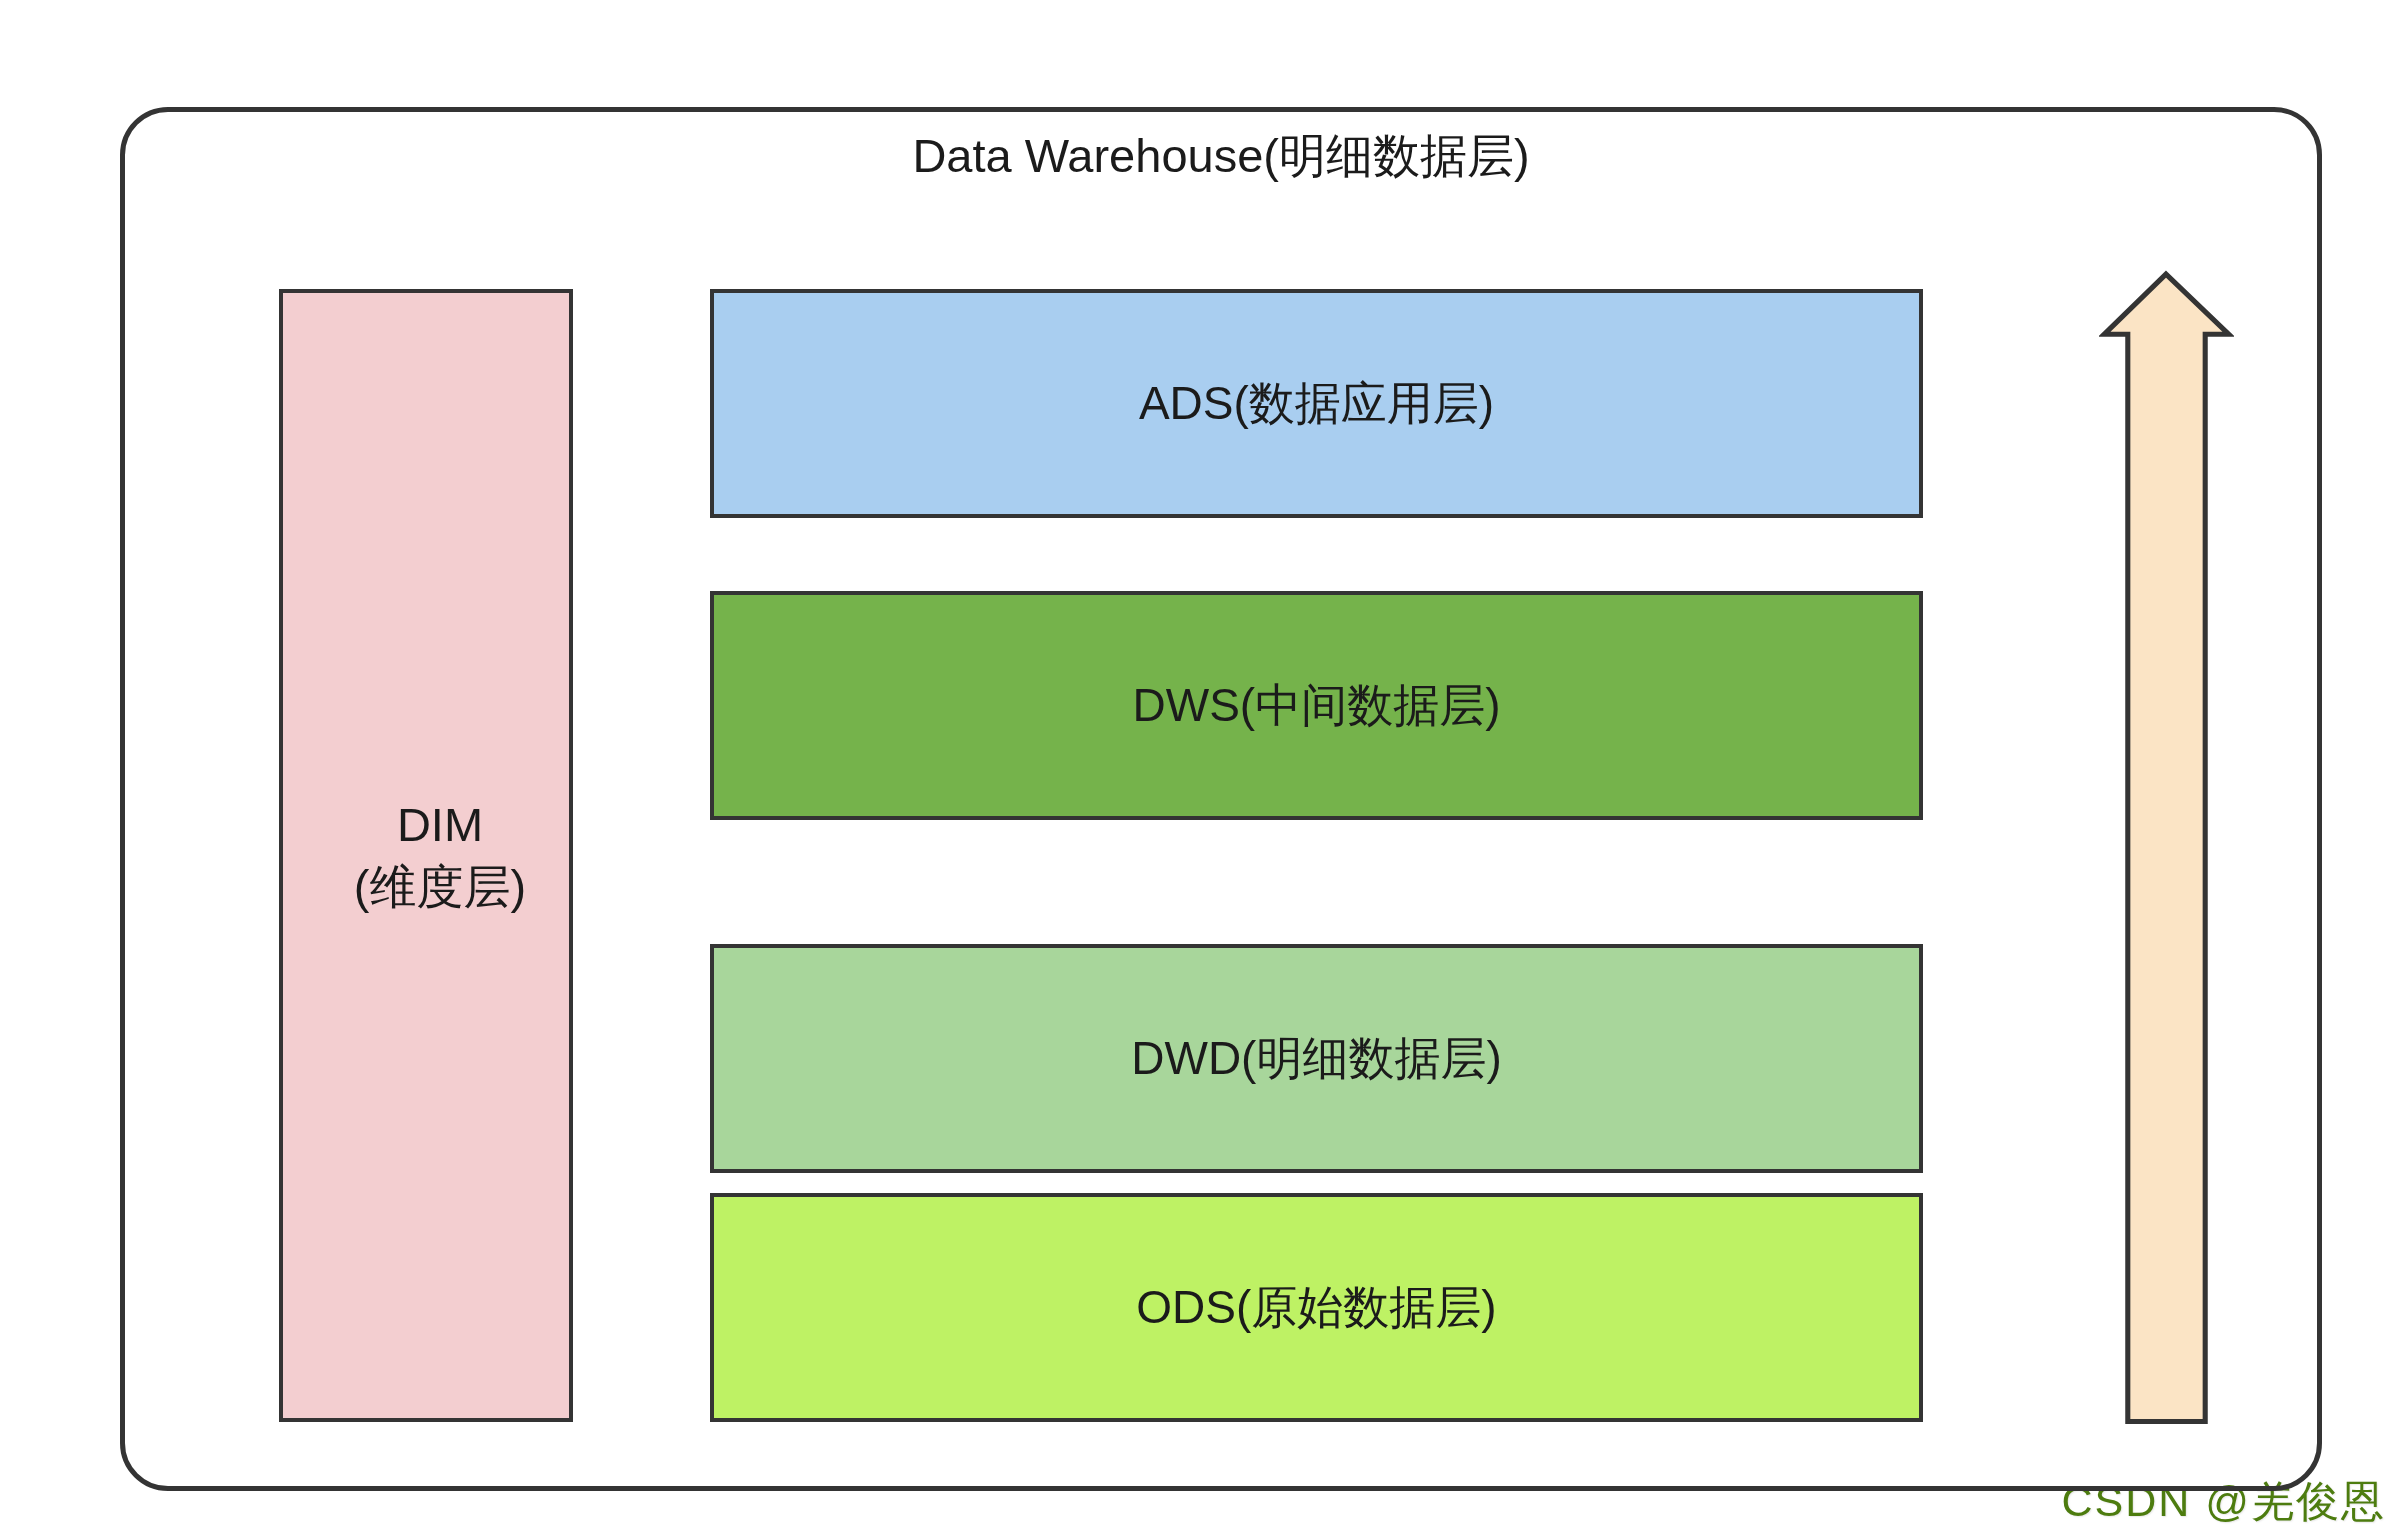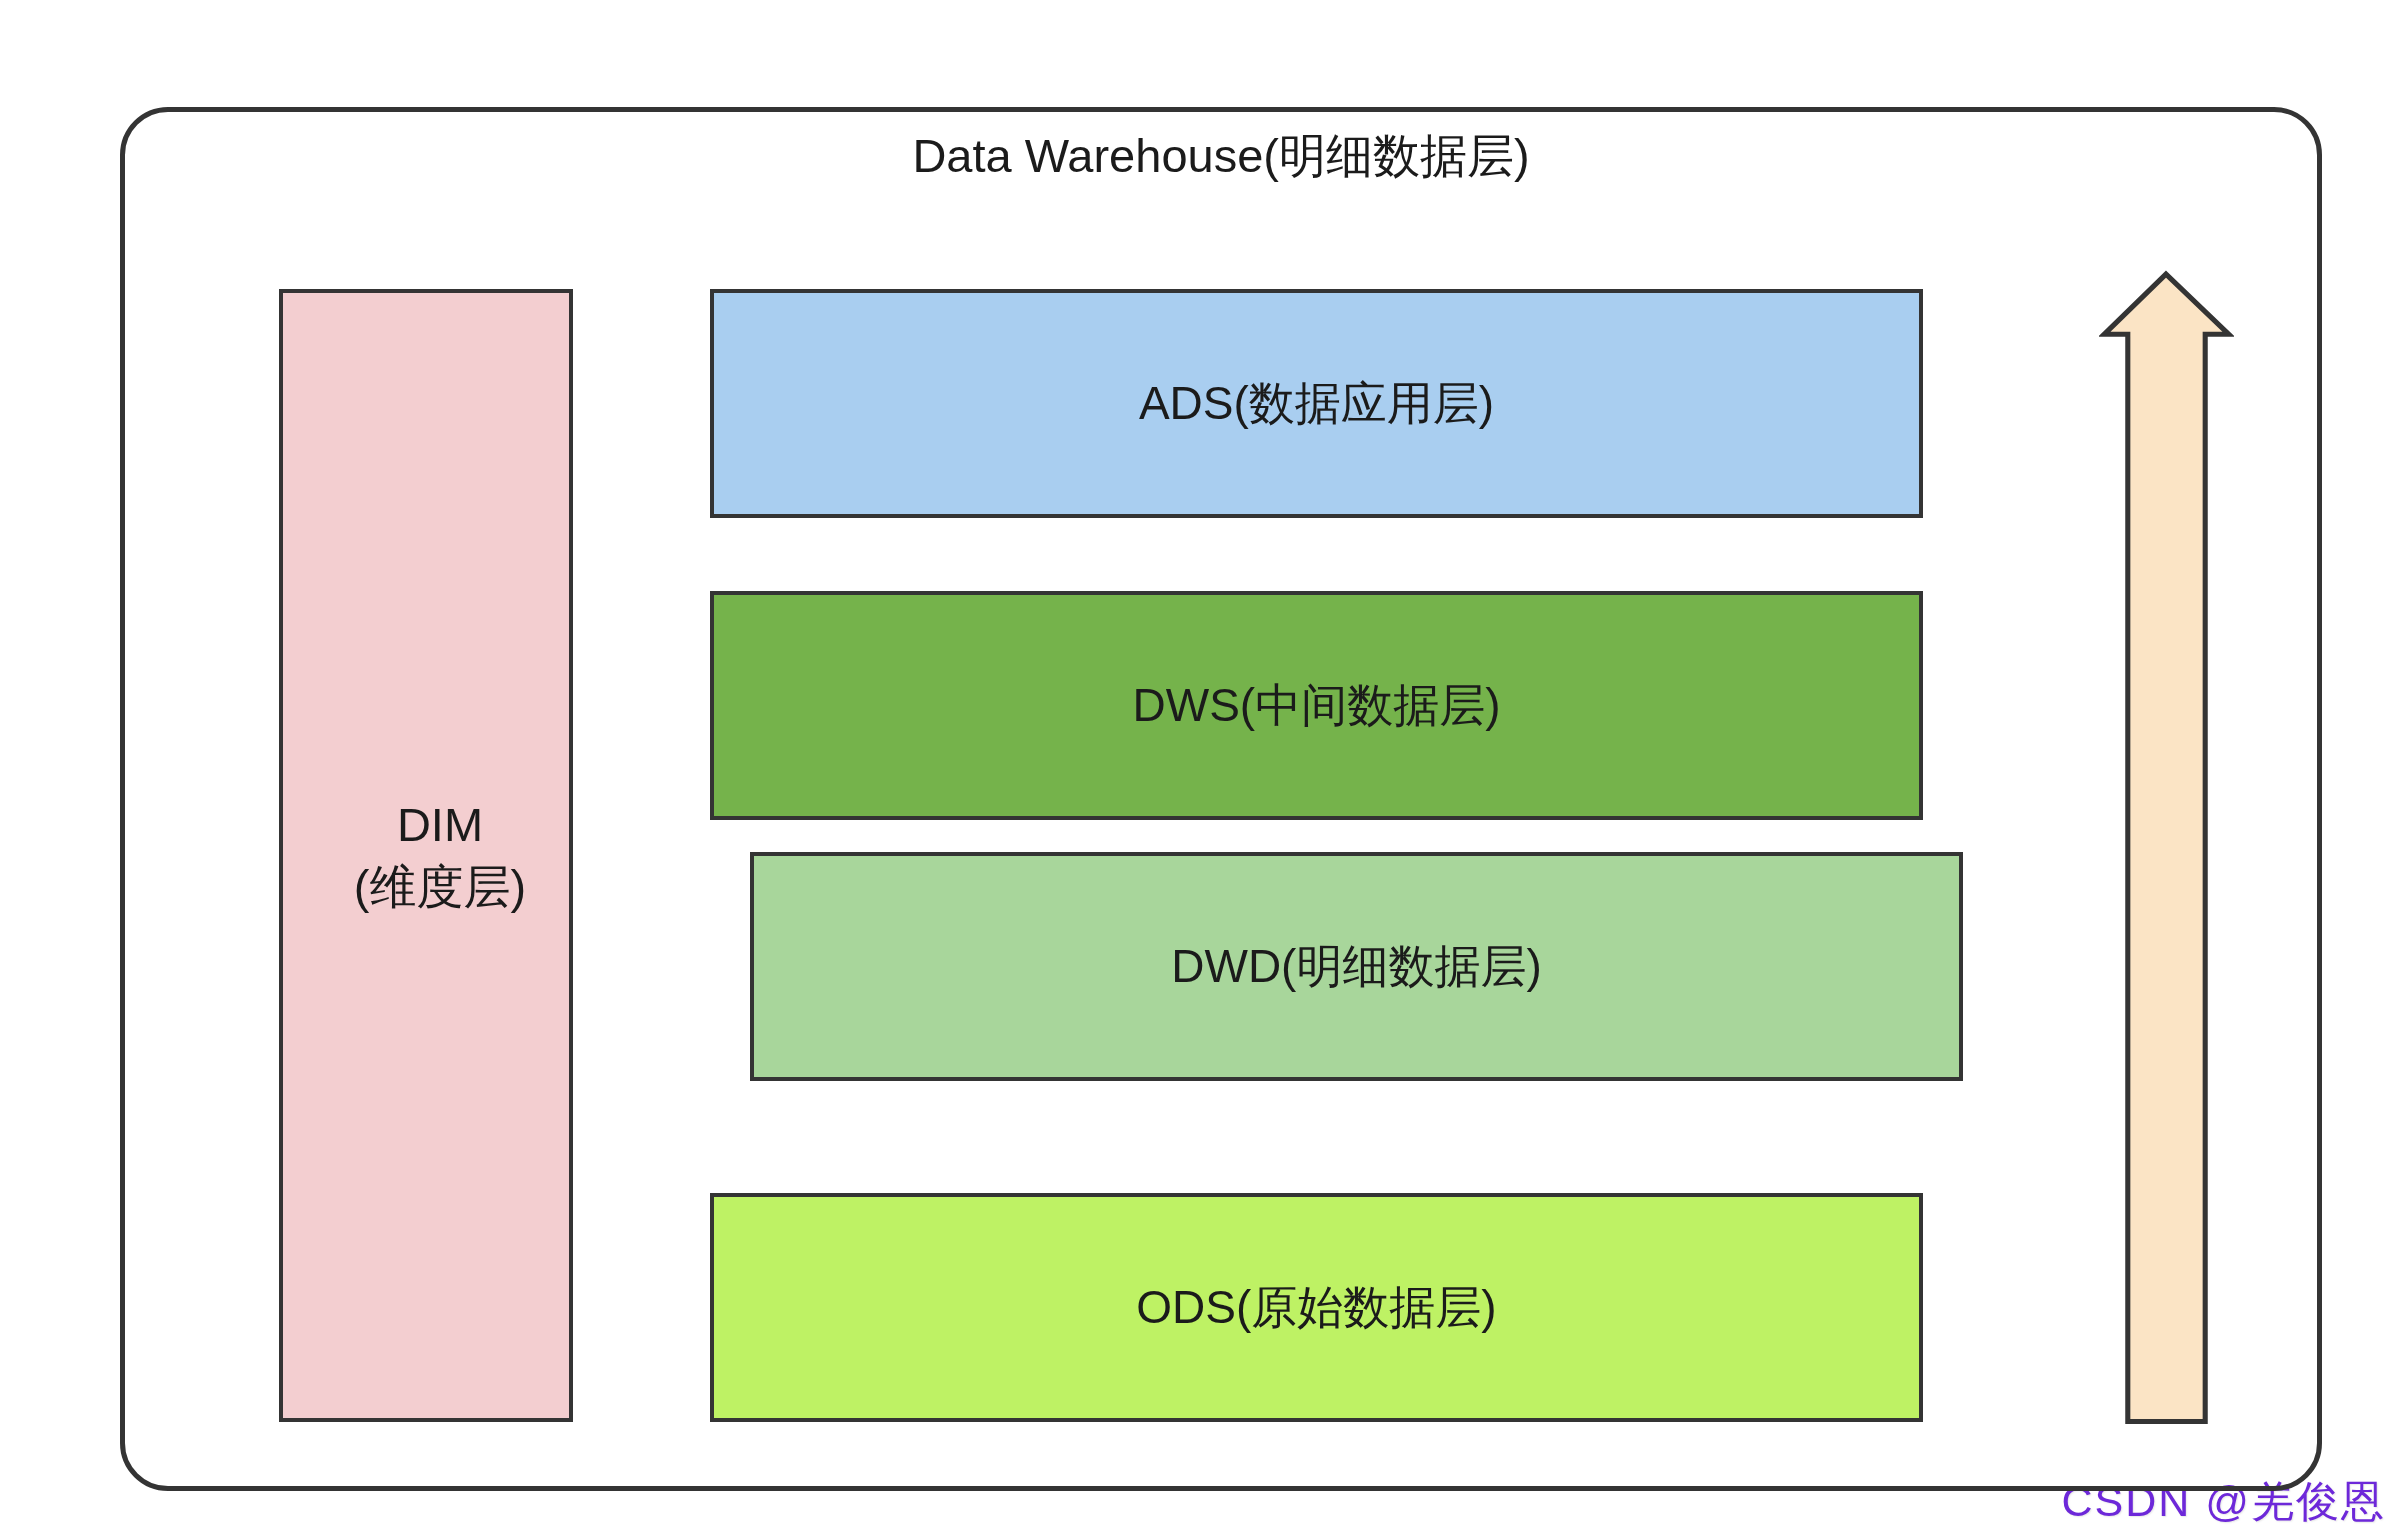--- a/index.html
+++ b/index.html
@@ -33,32 +33,32 @@
   }
 
   .layer{
     position:absolute;left:710px;width:1205px;height:221px;
     border:4.1px solid #343434;z-index:3;
     display:flex;align-items:center;justify-content:center;
     font-size:46px;color:#1b1b1b;white-space:nowrap;
   }
   .layer-ads{top:289px;}
   .layer-dws{top:591px;}
-  .layer-dwd{top:852px;margin-left:40px;}
+  .layer-dwd{top:944px;}
   .layer-ods{top:1193px;}
 
   .arrow{position:absolute;left:2099px;top:269px;width:135px;height:1156px;z-index:3;}
   .arrow polygon{stroke:#343434;stroke-width:10;stroke-linejoin:miter;}
 </style>
 </head>
 <body>
 
 <div class="page">
 
-  <div class="watermark" style="color: #6d28d9; text-align: center;">CSDN @羌俊恩</div>
+  <div class="watermark" style="color: #4d7c0f; text-align: center;">CSDN @羌俊恩</div>
 
   <div class="frame"></div>
 
   <div class="title">Data Warehouse(明细数据层)</div>
 
   <div class="dim-bar" style="background-color: rgb(243, 206, 208);">
     <div>DIM</div>
     <div>(维度层)</div>
   </div>
 

